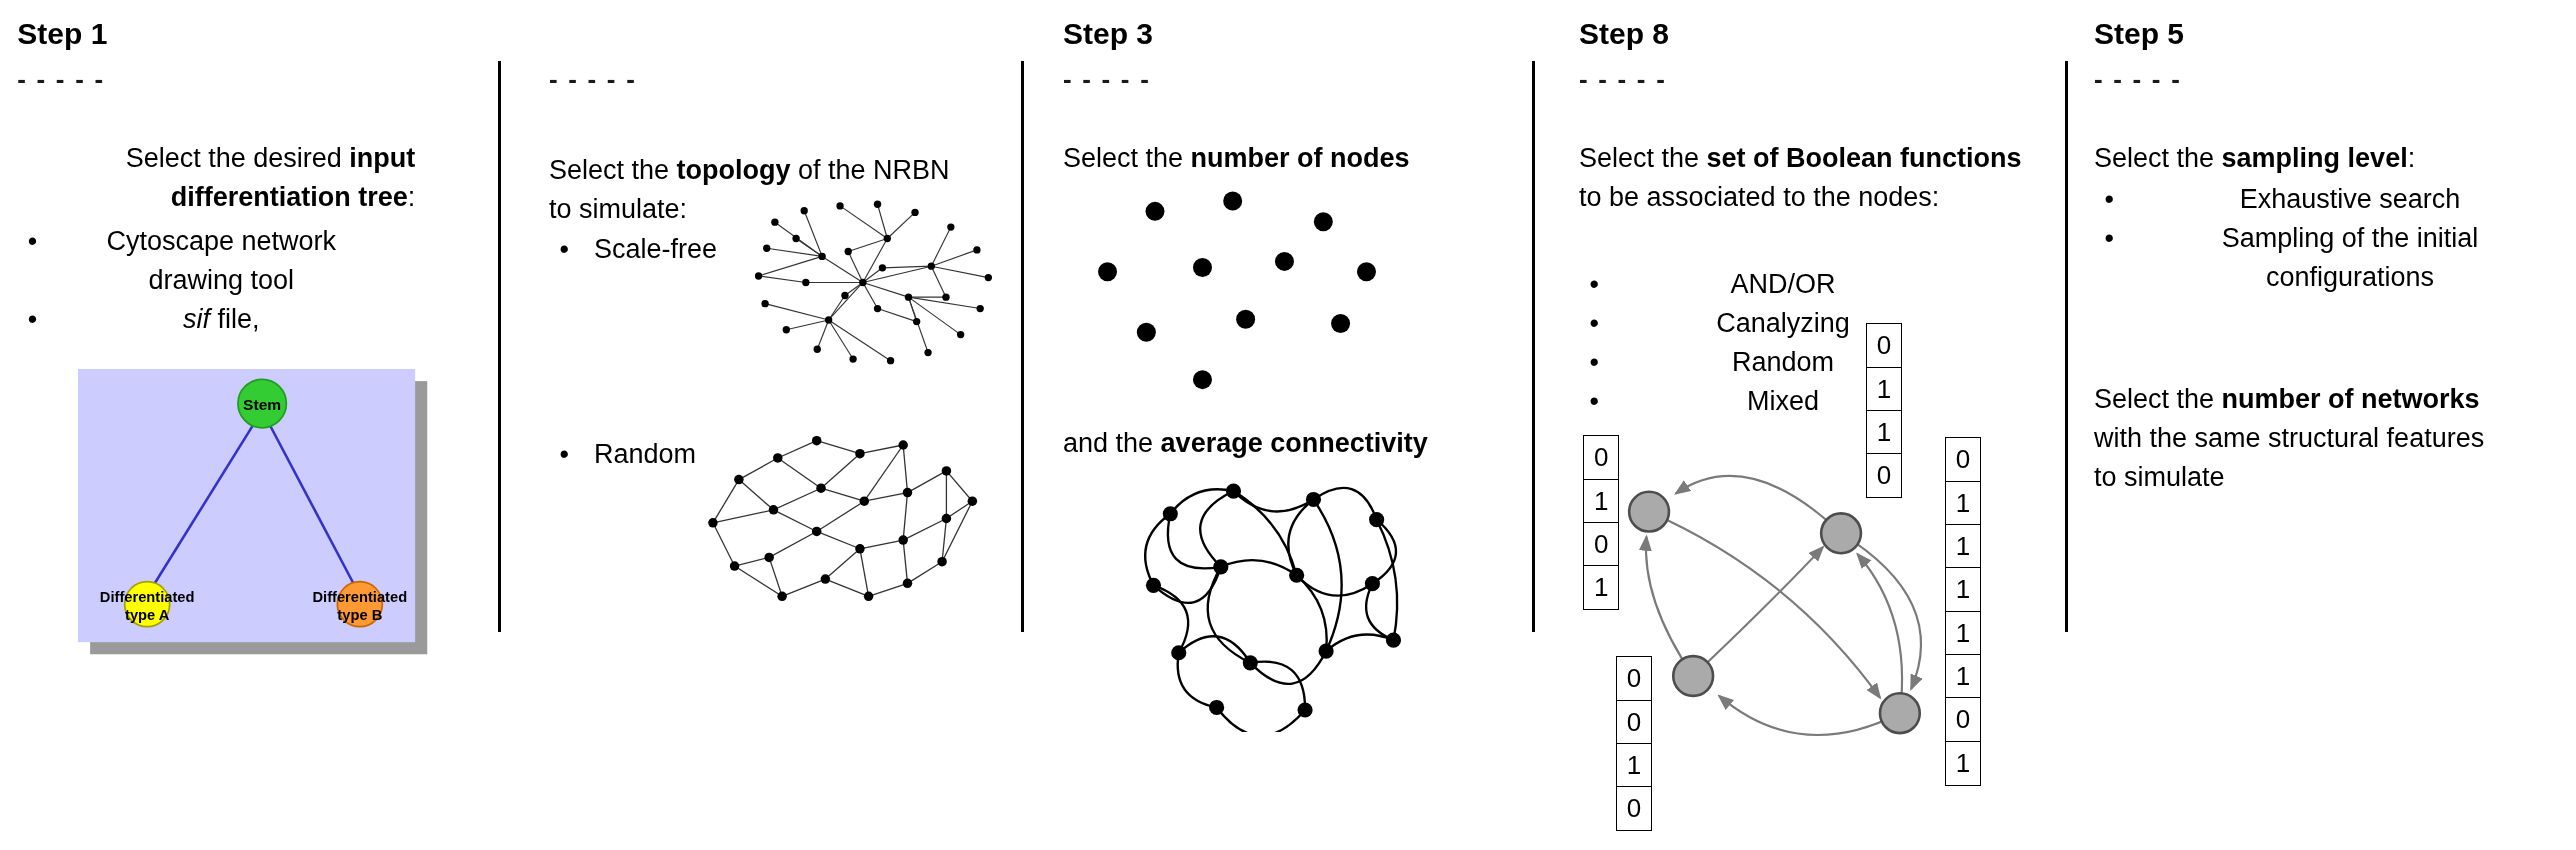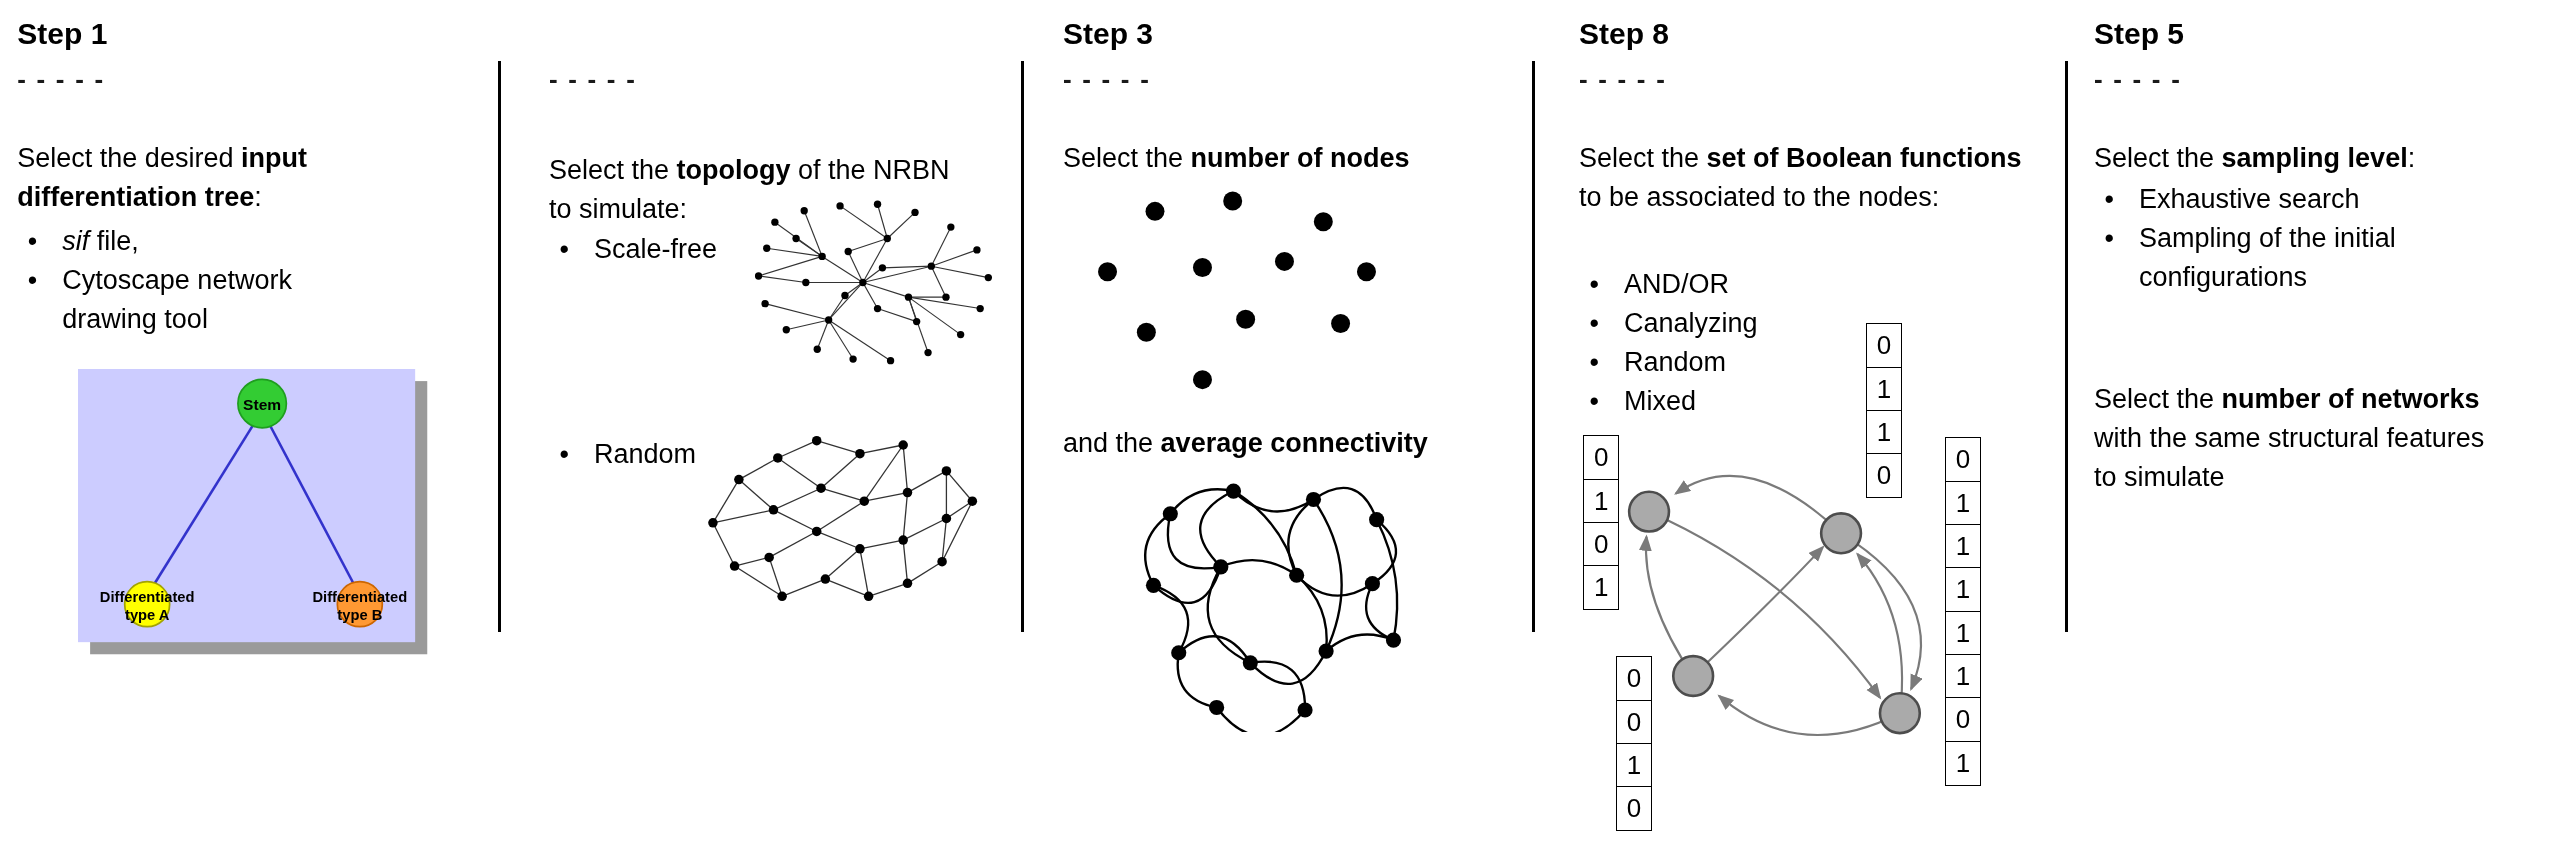--- a/index.html
+++ b/index.html
@@ -16,21 +16,21 @@
 
   .divider { position:absolute; top:61px; width:2.6px; height:571px; background:#000; }
   .d1 { left:498px; } .d2 { left:1021px; } .d3 { left:1532px; } .d4 { left:2065px; }
 
   .step-title { font-size:30px; font-weight:bold; line-height:35px; }
   .dashes { position:absolute; left:0; top:48px; font-size:26px; font-weight:bold;
             letter-spacing:1.7px; color:#1a1a1a; }
 
   .para { position:absolute; font-size:27px; line-height:39px; }
 
-  ul.blist { list-style:none; position:absolute; }
+  ul.blist { list-style:none; position:absolute;text-align:center; }
   ul.blist li { position:relative; font-size:27px; line-height:39px; padding-left:45px; }
   ul.blist li::before { content:"\2022"; position:absolute; left:10.4px; }
 
   .bullet { position:absolute; font-size:27px; line-height:39px; padding-left:45px; }
   .bullet::before { content:"\2022"; position:absolute; left:10.4px; }
 
   svg { position:absolute; }
   svg text { font-family:"Liberation Sans", sans-serif; font-weight:bold; }
 
   .ttable { position:absolute; z-index:3; }
@@ -43,25 +43,25 @@
 </style>
 </head>
 <body>
 
 <div class="figure">
 
   <section class="col col1">
     <h2 class="step-title">Step 1</h2>
     <div class="dashes">- - - - -</div>
 
-    <p class="para" style="top:123px; width:398px;"><span>Select the desired </span><b>input differentiation tree</b><span>:</span></p>
+    <p class="para" style="top:123px; width:398px;text-align:right;"><span>Select the desired </span><b>input differentiation tree</b><span>:</span></p>
 
     <ul class="blist" style="top:206px; width:363px;">
+      <li><span>Cytoscape network drawing tool</span></li>
       <li><i>sif</i><span> file,</span></li>
-      <li><span>Cytoscape network drawing tool</span></li>
     </ul>
 
     <svg style="left:61px; top:353px;" width="351" height="287" viewBox="0 0 406 332">
       <rect x="14" y="14" width="390" height="316" fill="#9a9a9a"></rect>
       <rect x="0" y="0" width="390" height="316" fill="#ccccff"></rect>
       <line x1="213" y1="48" x2="80" y2="262" stroke-width="3" stroke="#3333cc"></line>
       <line x1="213" y1="48" x2="326" y2="262" stroke-width="3" stroke="#3333cc"></line>
       <circle cx="213" cy="40" r="28" stroke="#1f9e1f" stroke-width="2" fill="#33cc33"></circle>
       <circle cx="80" cy="272" r="26" stroke="#a3a300" stroke-width="2" fill="#ffff00"></circle>
       <circle cx="326" cy="272" r="26" stroke="#cc6600" stroke-width="2" fill="#ff9933"></circle>

